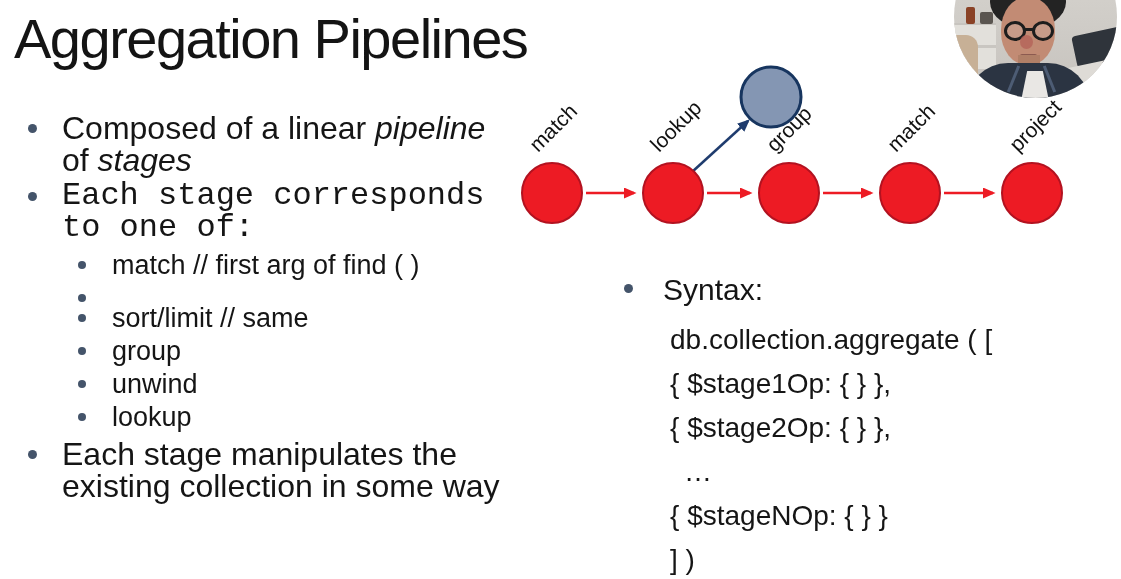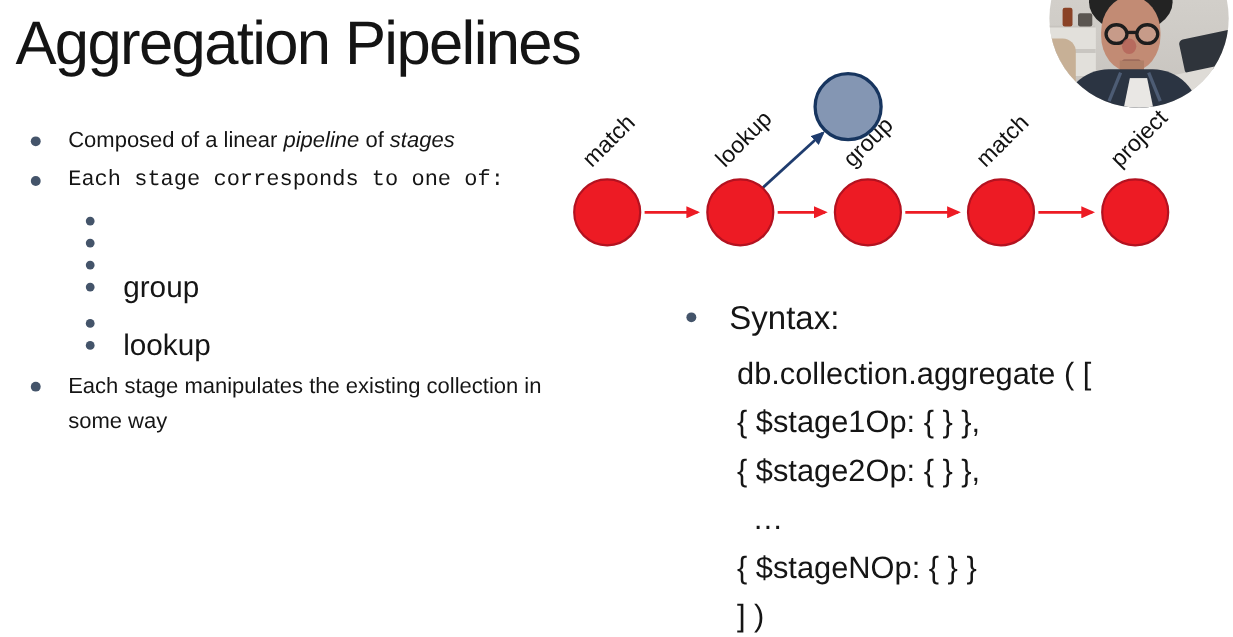--- a/index.html
+++ b/index.html
@@ -17,21 +17,21 @@
   }
 
   
   .left-col{position:absolute;left:20px;top:112px;width:500px;}
   .bullet{display:flex;align-items:flex-start;}
   .bullet + .bullet{margin-top:4px;font-family:Liberation Mono, monospace;}
   .dot{
     flex:0 0 auto;width:9px;height:9px;border-radius:50%;
     background:#44546a;margin:12px 0 0 8px;
   }
-  .btext{margin-left:25px;width:452px;font-size:20px;line-height:32px;}
+  .btext{margin-left:25px;width:452px;font-size:32px;line-height:32px;}
   .btext i{font-style:italic;}
 
   .sub-list{margin:5px 0 4px 0;}
   .sub-item{display:flex;align-items:flex-start;}
   .sub-dot{
     flex:0 0 auto;width:8px;height:8px;border-radius:50%;
     background:#44546a;margin:12px 0 0 58px;
   }
   .stext{margin-left:26px;width:378px;font-size:27px;line-height:33px;}
 
@@ -96,33 +96,36 @@
       <span class="dot"></span>
       <div class="btext"><span>Composed of a linear </span><i>pipeline</i><span> of </span><i>stages</i></div>
     </div>
     <div class="bullet">
       <span class="dot"></span>
       <div class="btext">Each stage corresponds to one of:</div>
     </div>
     <div class="sub-list">
       <div class="sub-item">
         <span class="sub-dot"></span>
-      </div>
-      <div class="sub-item">
-        <span class="sub-dot"></span>
-      </div>
-      <div class="sub-item">
-        <span class="sub-dot"></span>
+        <div class="stext">match // first arg of find ( )</div>
+      </div>
+      <div class="sub-item">
+        <span class="sub-dot"></span>
+      </div>
+      <div class="sub-item">
+        <span class="sub-dot"></span>
+        <div class="stext">sort/limit // same</div>
       </div>
       <div class="sub-item">
         <span class="sub-dot"></span>
         <div class="stext">group</div>
       </div>
       <div class="sub-item">
         <span class="sub-dot"></span>
+        <div class="stext">unwind</div>
       </div>
       <div class="sub-item">
         <span class="sub-dot"></span>
         <div class="stext">lookup</div>
       </div>
     </div>
     <div class="bullet">
       <span class="dot"></span>
       <div class="btext">Each stage manipulates the existing collection in some way</div>
     </div>

